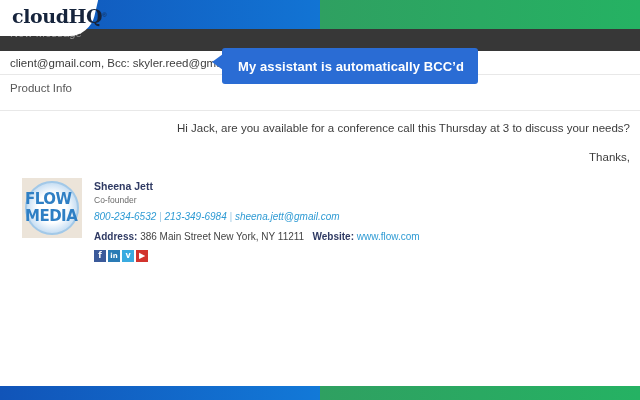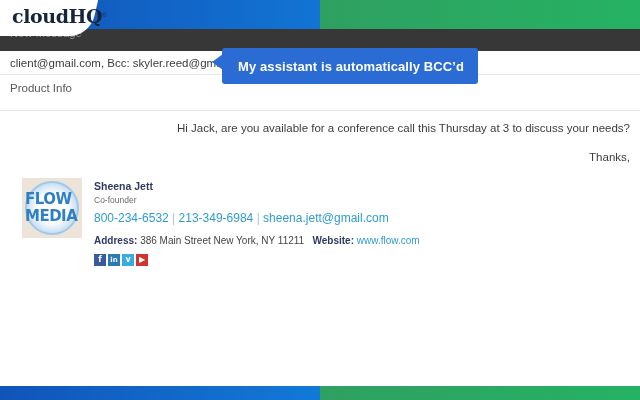--- a/index.html
+++ b/index.html
@@ -177,24 +177,25 @@
     font-weight: bold;
     color: #2f3a63;
     line-height: 1.3;
   }
   .sig-title {
     font-size: 8.5px;
     color: #6b6b6b;
     line-height: 1.6;
   }
   .sig-contact {
-    font-size: 12px;
+    font-size: 10px;
     color: #2f9bd4;
     line-height: 1.9;
     white-space: nowrap;
+    font-style: italic;
   }
   .sig-sep { color: #9ec9e2; }
   .sig-address {
     font-size: 10px;
     color: #444444;
     line-height: 2.1;
     white-space: nowrap;
   }
   .sig-bold-label {
     font-weight: bold;

